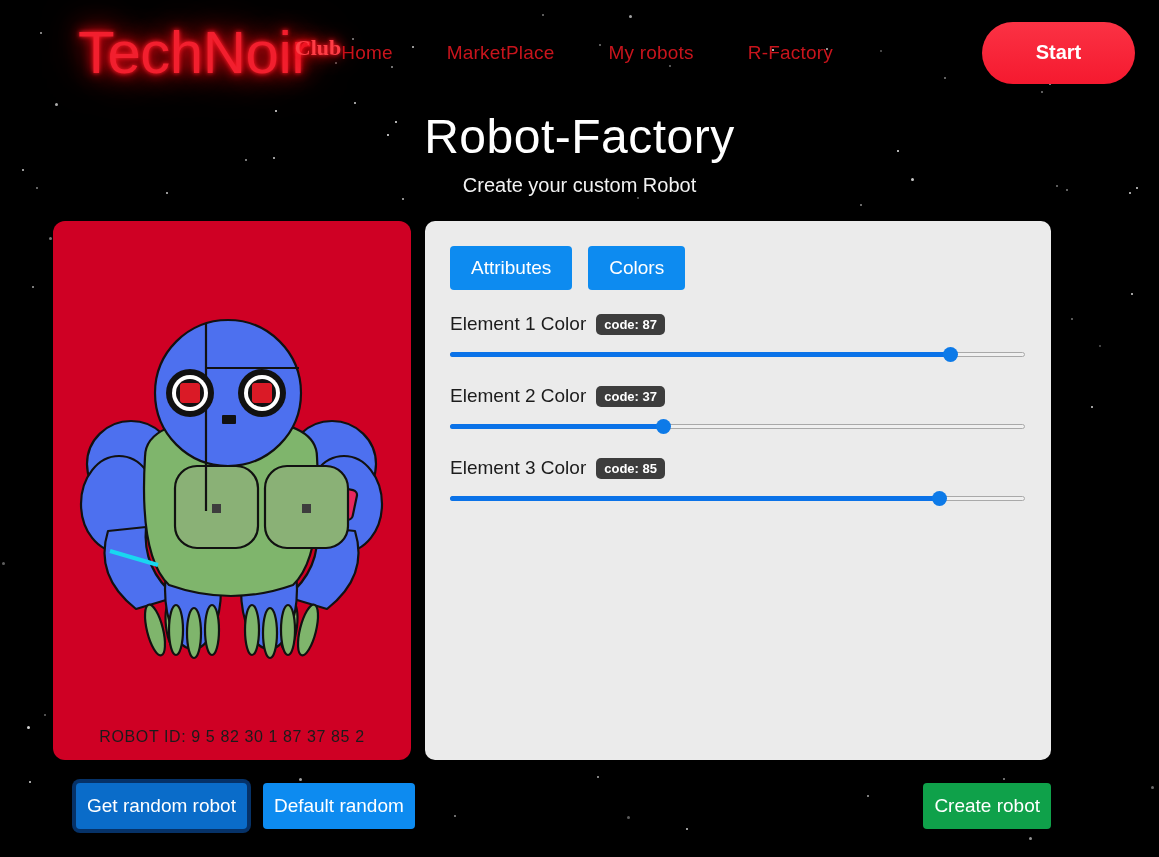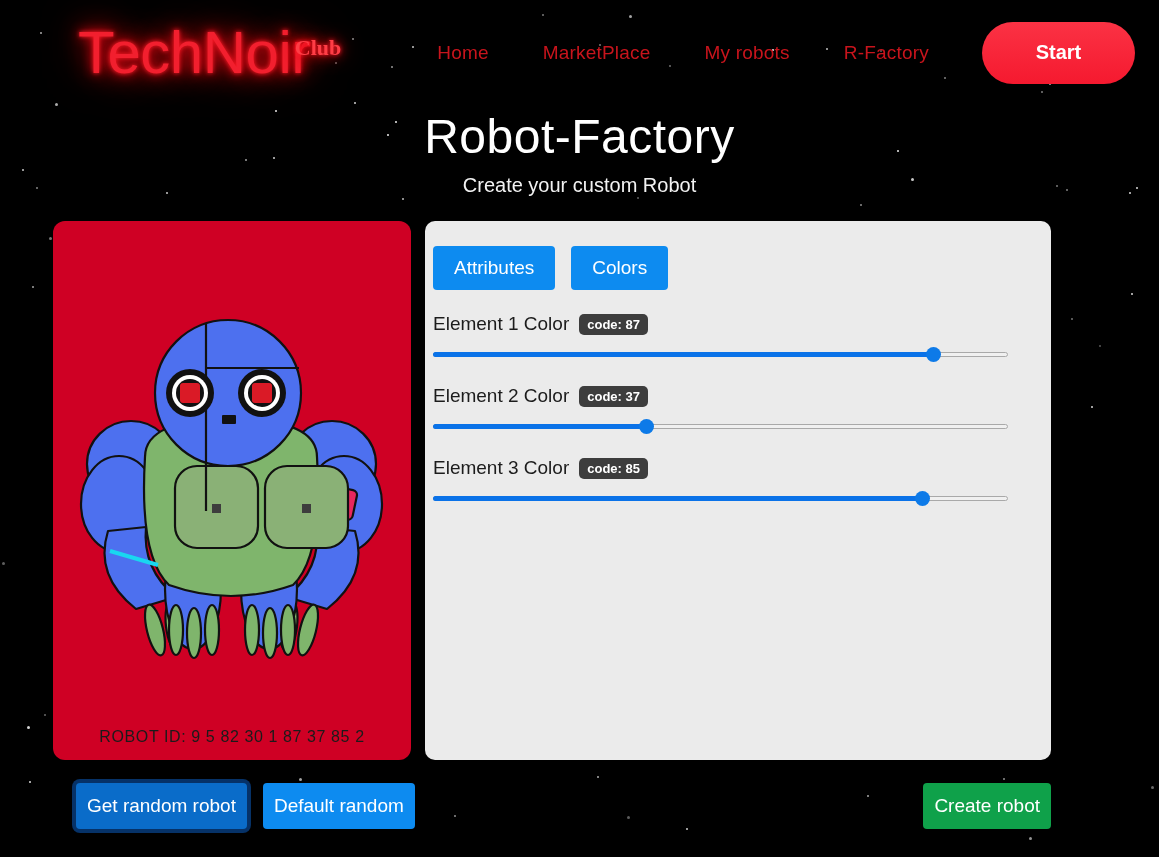--- a/index.html
+++ b/index.html
@@ -27,21 +27,21 @@
     color: #f21f2e;
     text-shadow: 0 0 4px #ff1a27, 0 0 12px #ff0a18, 0 0 26px #e00010, 0 0 44px #a00010;
   }
   .logo-sup {
     font-family: "Liberation Serif", serif;
     font-size: 22px; font-weight: 700; color: #ff3d46;
     margin-left: -16px; margin-top: 14px;
     text-shadow: 0 0 4px #ff1a27, 0 0 12px #ff0a18, 0 0 22px #c00010;
   }
 
-  .nav { display: flex; align-items: center; gap: 54px; margin-left: 96px; }
+  .nav { display: flex; align-items: center; gap: 54px; }
   .nav a {
     color: #c8141c; text-decoration: none;
     font-size: 19px; letter-spacing: .2px; white-space: nowrap;
   }
 
   .start-btn {
     margin-left: auto;
     width: 153px; height: 62px; border: none; border-radius: 40px;
     background: linear-gradient(180deg,#fb3244 0%,#f5192f 100%);
     color: #fff; font-size: 20px; font-weight: 700;
@@ -79,21 +79,21 @@
   .robot-id {
     position: absolute; left: 0; right: 0; bottom: 14px;
     text-align: center; color: #1b1b1b;
     font-size: 16px; letter-spacing: .6px;
   }
 
   
   .panel {
     flex: 1; height: 539px;
     background: #ebebeb; border-radius: 10px;
-    padding: 25px 25px 0 8px;
+    padding: 25px 25px 0 25px;
   }
   .tabs { display: flex; gap: 16px; }
   .tab {
     border: none; cursor: pointer; color: #fff;
     background: #0d8bf0; border-radius: 4px;
     font-size: 19px; font-family: "Liberation Sans", sans-serif;
     padding: 11px 21px;
   }
 
   .slider-group { margin-top: 23px; }

